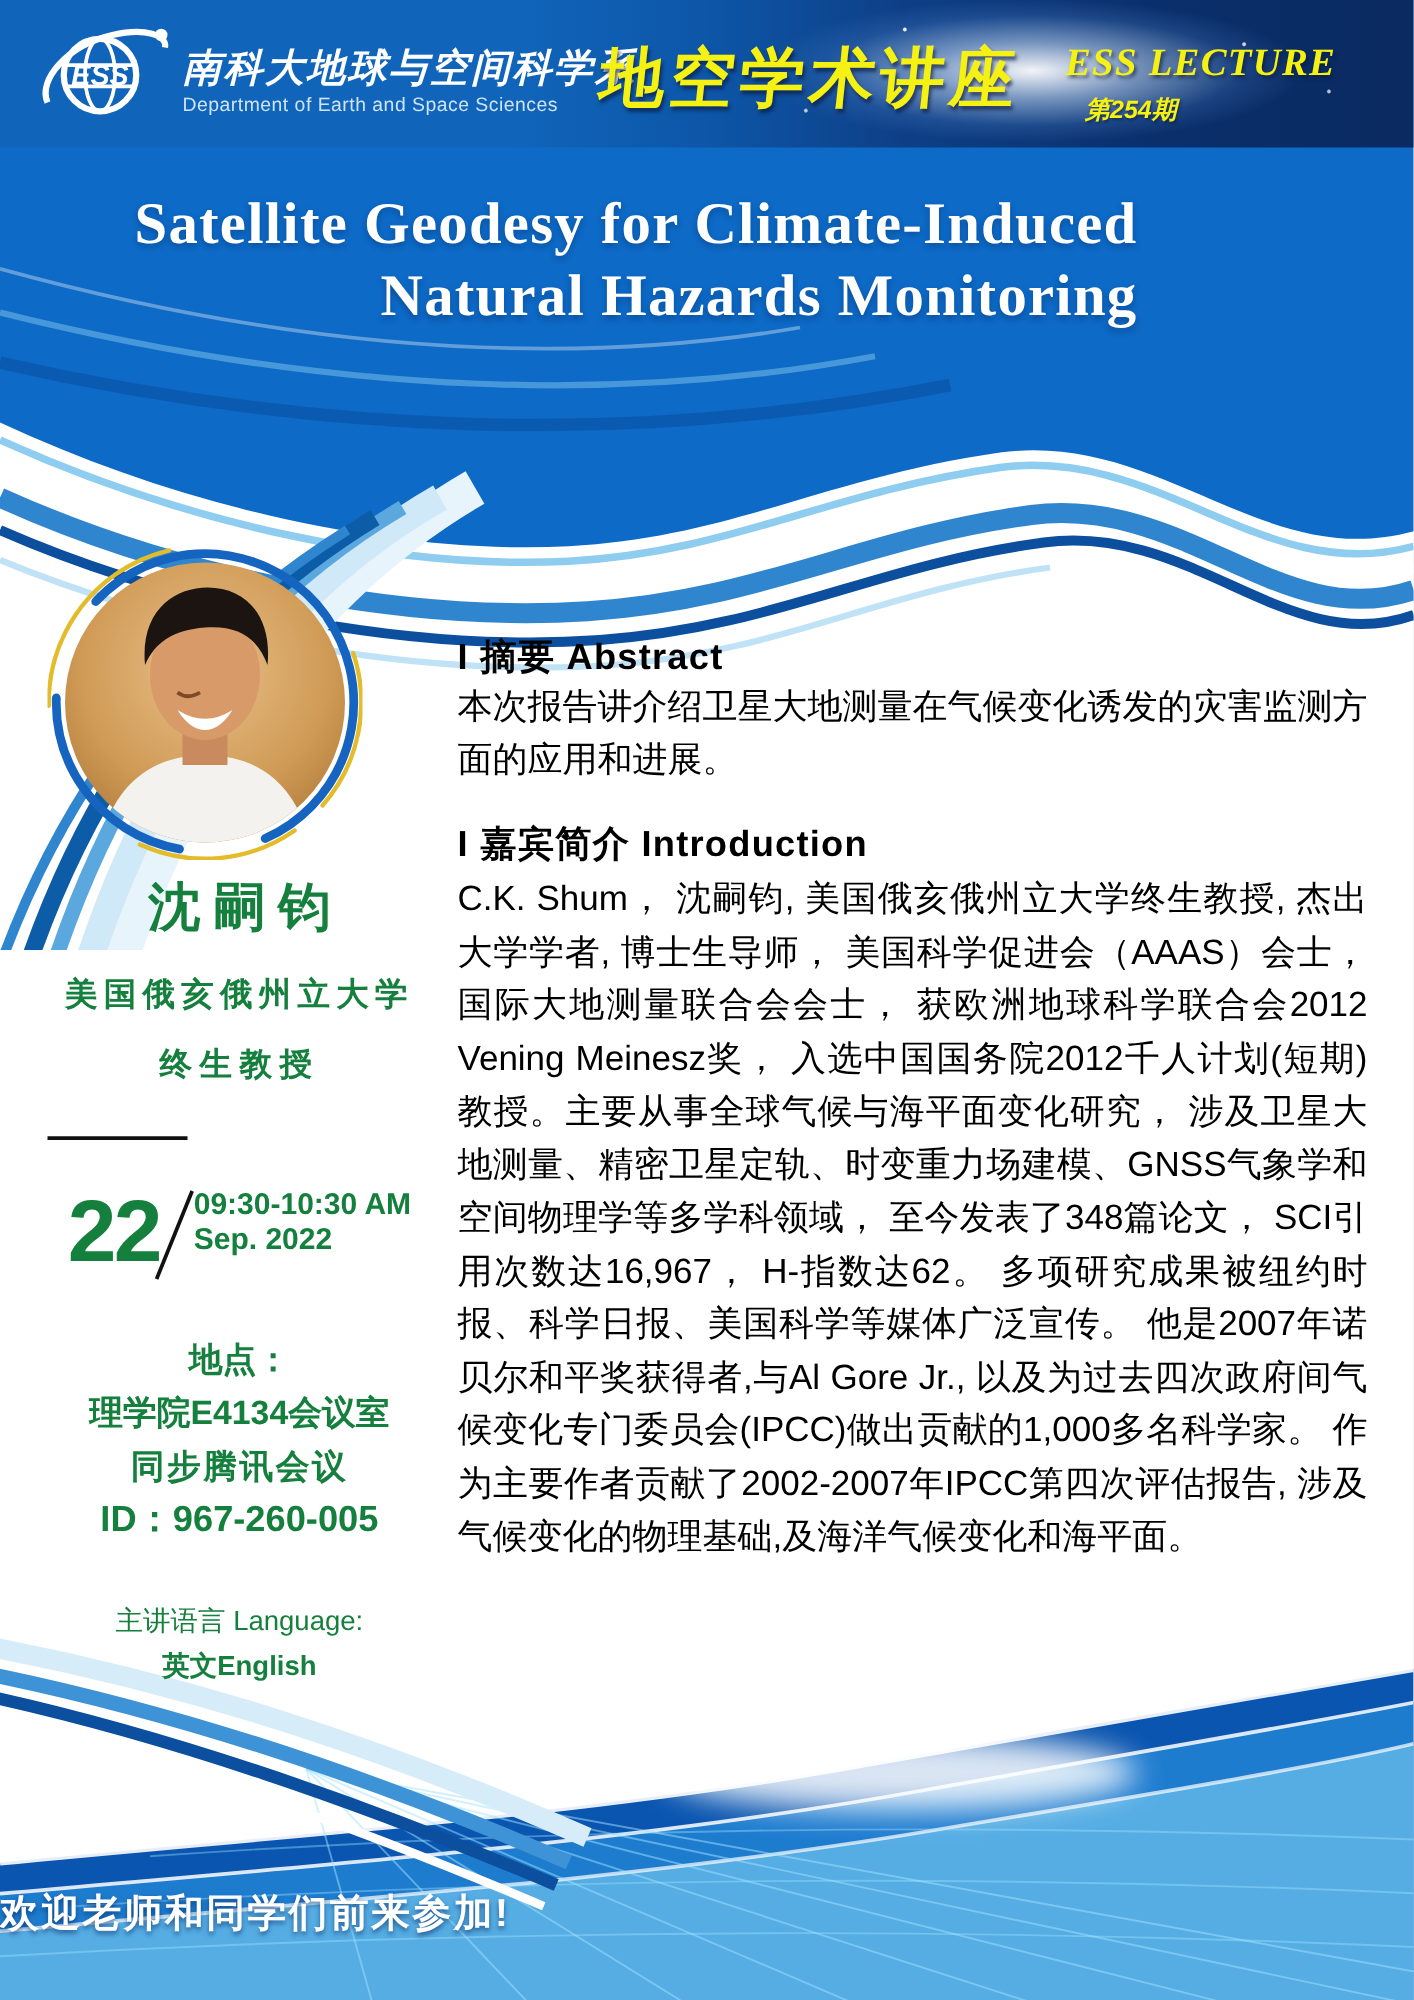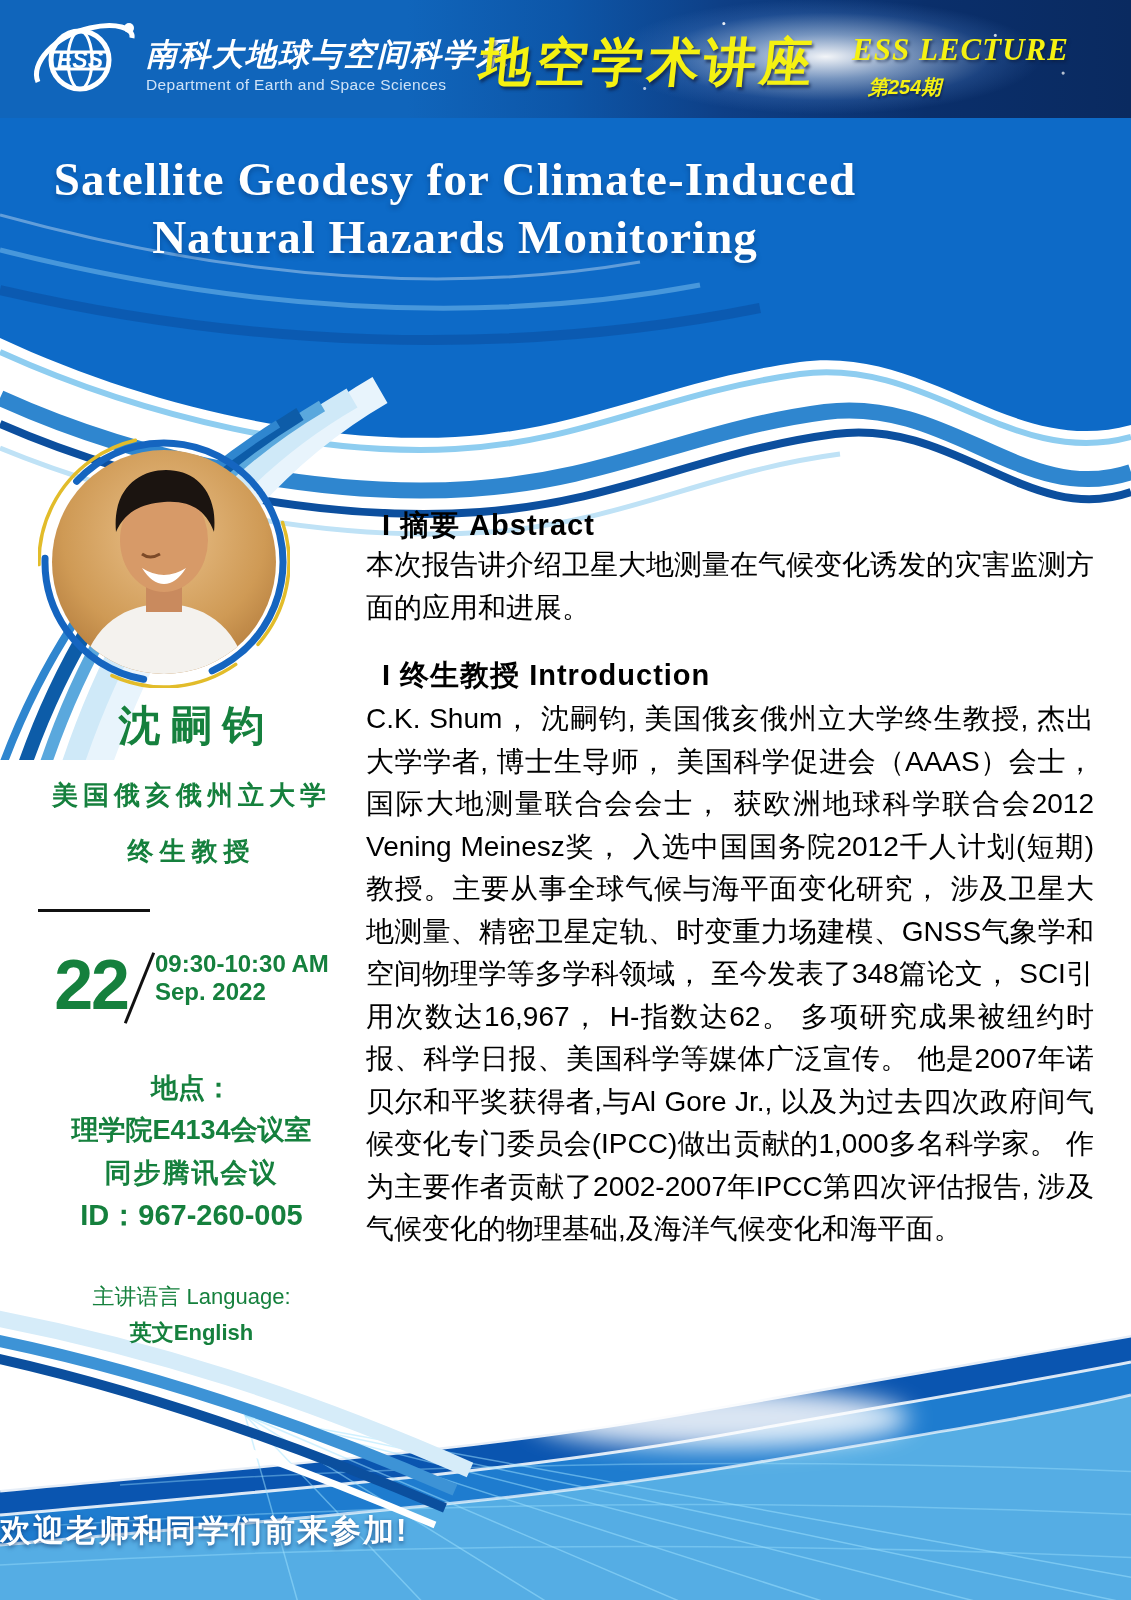--- a/index.html
+++ b/index.html
@@ -41,21 +41,21 @@
     font-style:italic;font-weight:bold;font-size:31px;color:#f5f112;
     text-shadow:2px 2px 3px rgba(10,25,60,.6);letter-spacing:1px;
   }
   .series-issue{
     left:868px;top:74px;font-size:20px;font-weight:bold;font-style:italic;
     color:#f5f112;text-shadow:1px 2px 2px rgba(10,25,60,.6);
   }
 
   
   .main-title{
-    left:0;top:150px;width:910px;z-index:3;text-align:center;
+    left:0;top:150px;width:910px;z-index:3;text-align:right;
     font-family:"Liberation Serif","DejaVu Serif",serif;font-weight:bold;
     font-size:47px;line-height:58px;color:#ffffff;letter-spacing:1px;
     text-shadow:0 3px 5px rgba(5,30,70,.35);
   }
   .inviter{
     right:42px;top:296px;z-index:3;font-size:35px;font-weight:bold;color:#ffffff;
     letter-spacing:2px;text-shadow:2px 3px 3px rgba(6,30,70,.55);
   }
 
   
@@ -74,21 +74,21 @@
   .date-month{font-size:24px;font-weight:bold;line-height:28px;}
   .loc-label{top:640px;font-size:27px;font-weight:bold;}
   .loc-room{top:682px;font-size:27px;font-weight:bold;}
   .loc-online{top:725px;font-size:27px;font-weight:bold;letter-spacing:2px;}
   .meeting-id{top:766px;font-size:29px;font-weight:bold;}
   .lang-label{top:852px;font-size:22px;font-weight:normal;}
   .lang-value{top:888px;font-size:22px;font-weight:bold;}
 
   
   .right-col{left:366px;top:500px;width:728px;z-index:3;color:#000;}
-  .sec-heading{font-size:29px;font-weight:bold;letter-spacing:1px;margin-left:16px;}
+  .sec-heading{font-size:29px;font-weight:bold;letter-spacing:1px;}
   .sec-body{font-size:28px;line-height:42.5px;text-align:justify;font-weight:500;}
   .abstract-h{left:0;top:6px;}
   .abstract-b{left:0;top:44px;width:728px;}
   .intro-h{left:0;top:156px;}
   .intro-b{left:0;top:198px;width:728px;}
 
   
   .welcome{
     left:0;top:1510px;width:1131px;z-index:3;
     font-size:31px;font-weight:bold;color:#ffffff;letter-spacing:2px;
@@ -221,19 +221,19 @@
     <div class="abs loc-room">理学院E4134会议室</div>
     <div class="abs loc-online">同步腾讯会议</div>
     <div class="abs meeting-id">ID：967-260-005</div>
     <div class="abs lang-label">主讲语言 Language:</div>
     <div class="abs lang-value">英文English</div>
   </div>
 
   <div class="abs right-col">
     <div class="abs sec-heading abstract-h">I 摘要 Abstract</div>
     <div class="abs sec-body abstract-b">本次报告讲介绍卫星大地测量在气候变化诱发的灾害监测方面的应用和进展。</div>
-    <div class="abs sec-heading intro-h">I 终生教授 Introduction</div>
+    <div class="abs sec-heading intro-h">I 嘉宾简介 Introduction</div>
     <div class="abs sec-body intro-b">C.K. Shum， 沈嗣钧, 美国俄亥俄州立大学终生教授, 杰出大学学者, 博士生导师， 美国科学促进会（AAAS）会士， 国际大地测量联合会会士， 获欧洲地球科学联合会2012 Vening Meinesz奖， 入选中国国务院2012千人计划(短期)教授。主要从事全球气候与海平面变化研究， 涉及卫星大地测量、精密卫星定轨、时变重力场建模、GNSS气象学和空间物理学等多学科领域， 至今发表了348篇论文， SCI引用次数达16,967， H-指数达62。 多项研究成果被纽约时报、科学日报、美国科学等媒体广泛宣传。 他是2007年诺贝尔和平奖获得者,与Al Gore Jr., 以及为过去四次政府间气候变化专门委员会(IPCC)做出贡献的1,000多名科学家。 作为主要作者贡献了2002-2007年IPCC第四次评估报告, 涉及气候变化的物理基础,及海洋气候变化和海平面。</div>
   </div>
 
   <div class="abs welcome">欢迎老师和同学们前来参加!</div>
 
 </div>
 
 </body></html>

